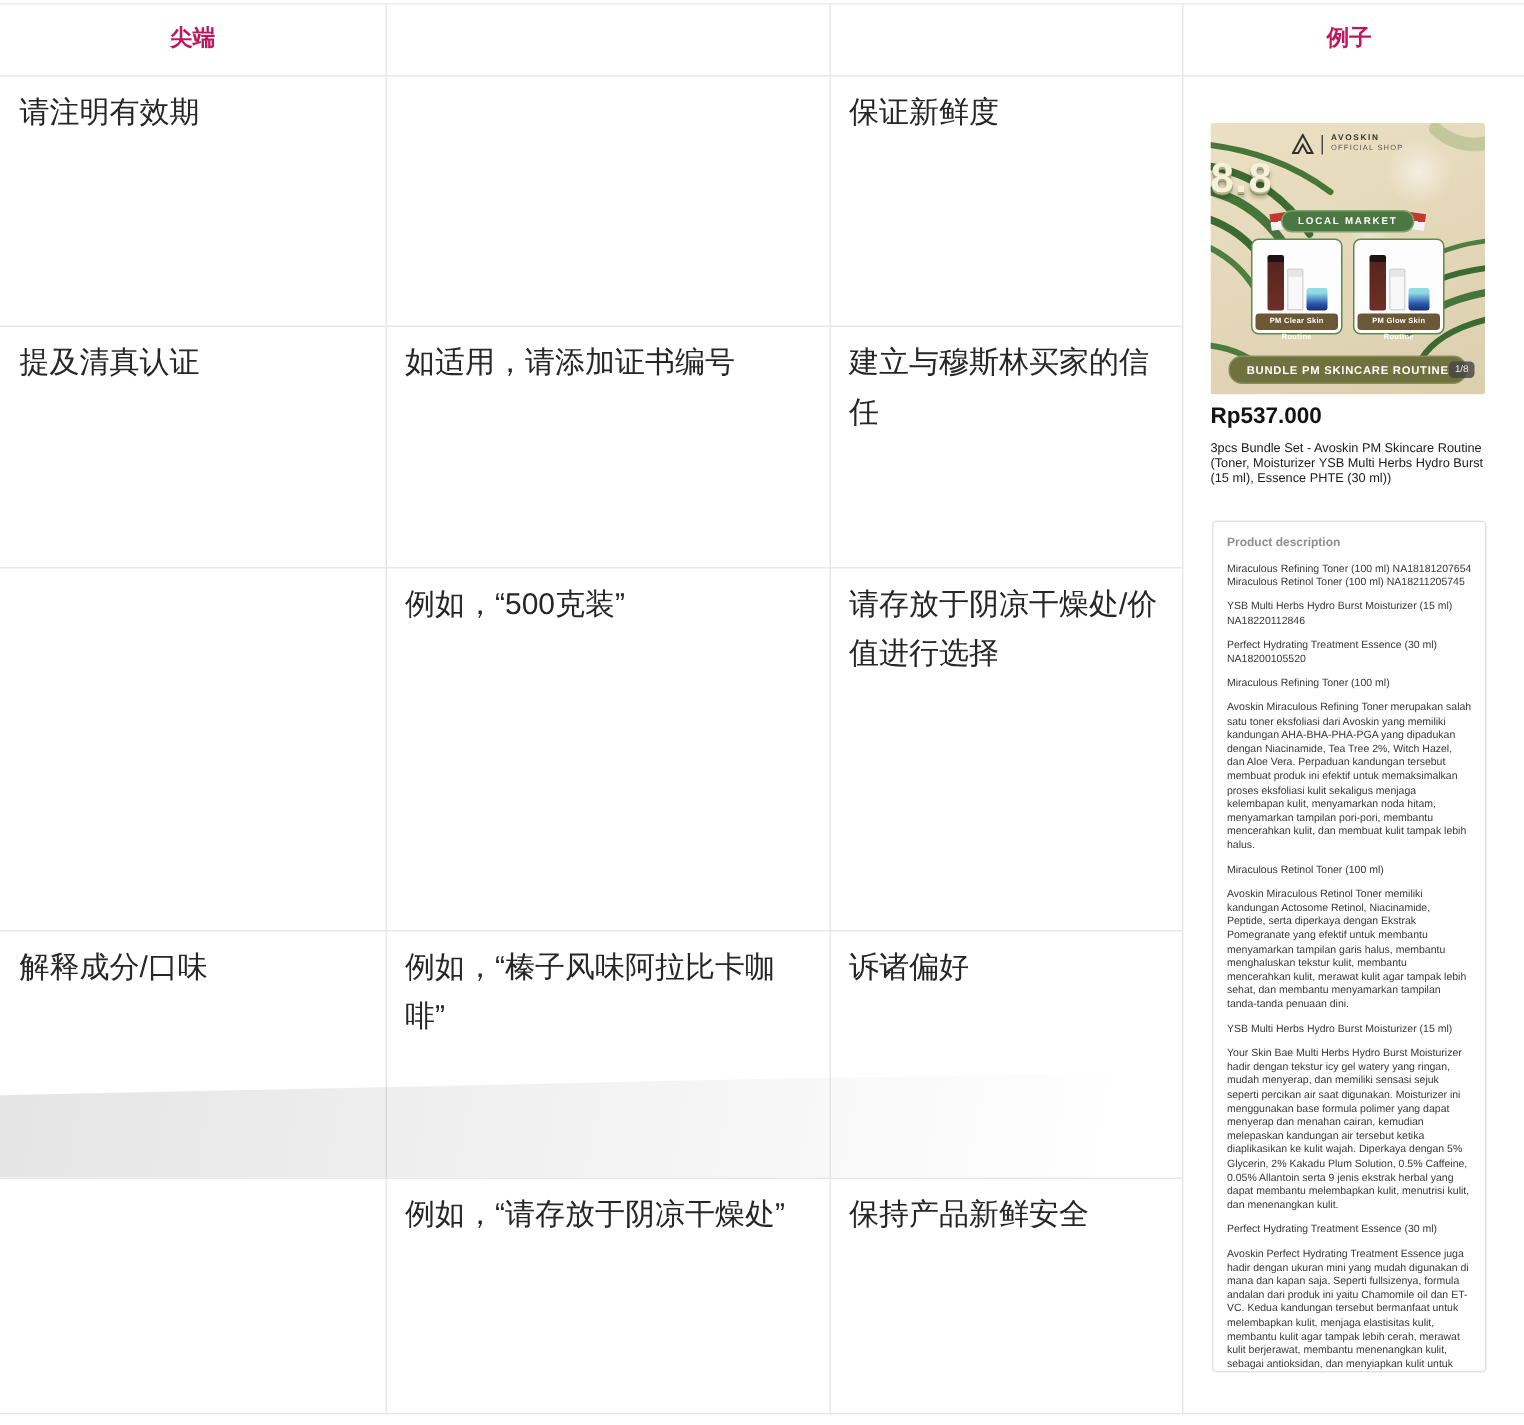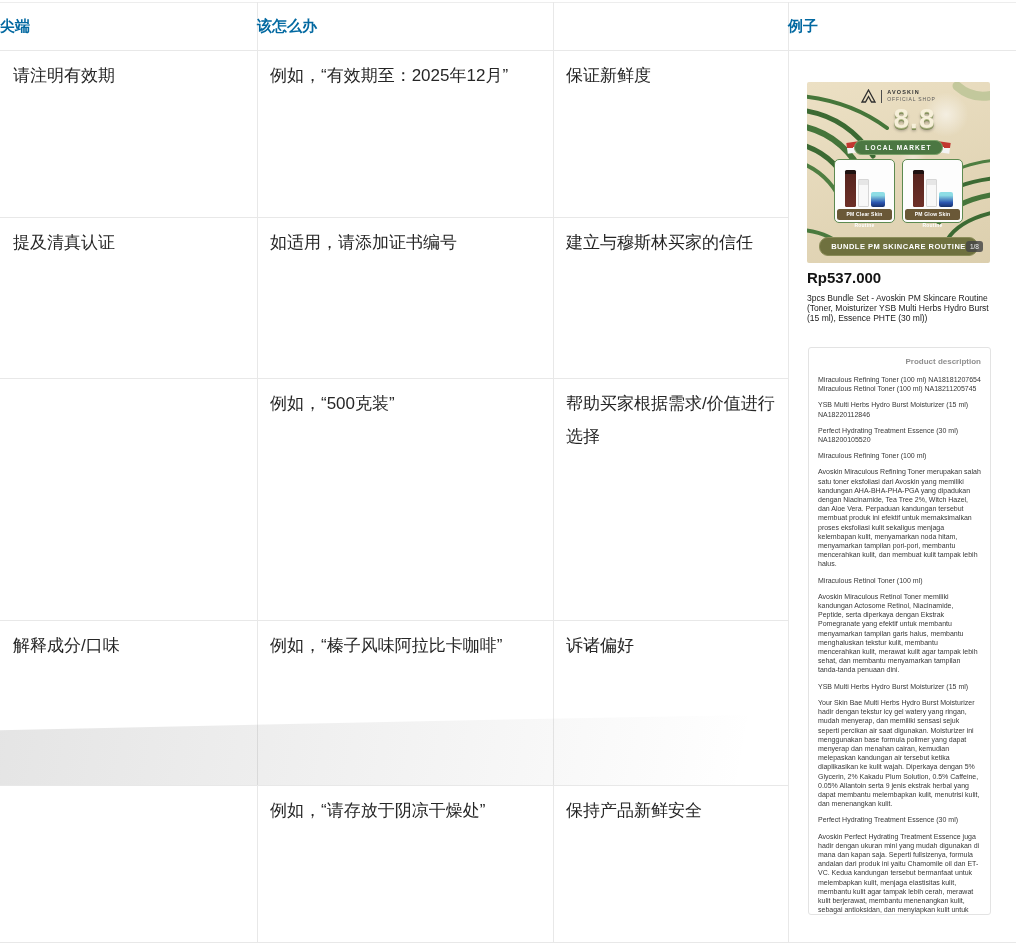--- a/index.html
+++ b/index.html
@@ -15,29 +15,29 @@
   .hl1{left:0;top:217px;width:788px;}
   .hl2{left:0;top:378px;width:788px;}
   .hl3{left:0;top:620px;width:788px;}
   .hl4{left:0;top:785px;width:788px;}
   .line-bottom{left:0;top:942px;width:1016px;}
   .vl1{left:257px;top:2px;height:940px;}
   .vl2{left:553px;top:2px;height:940px;}
   .vl3{left:788px;top:2px;height:940px;}
 
   
-  .th{position:absolute;top:2px;height:48px;line-height:48px;text-align:left;
-      font-size:15px;font-weight:700;color:#0369a1;}
+  .th{position:absolute;top:2px;height:48px;line-height:48px;text-align:center;
+      font-size:15px;font-weight:700;color:#be185d;}
   .th1{left:0;width:257px;}
   .th2{left:257px;width:296px;}
   .th3{left:553px;width:235px;}
   .th4{left:788px;width:223px;}
 
   
-  .cell{position:absolute;font-size:17px;color:#262626;line-height:33px;}
+  .cell{position:absolute;font-size:20px;color:#262626;line-height:33px;}
   .c1{left:13px;width:232px;}
   .c2{left:270px;width:272px;}
   .c3{left:566px;width:215px;}
   .r1{top:59px;} .r2{top:226px;} .r3{top:387px;} .r4{top:629px;} .r5{top:794px;}
 
   
   .shadow-artifact{position:absolute;left:0;top:711px;width:876px;height:74px;
       background:linear-gradient(100deg,rgba(90,90,90,.16),rgba(120,120,120,.07) 55%,rgba(160,160,160,0) 85%);
       clip-path:polygon(0% 26%,55% 12%,93% 4%,100% 100%,0% 100%);pointer-events:none;}
 
@@ -47,23 +47,23 @@
         radial-gradient(circle at 76% 18%,rgba(255,255,255,.55),rgba(255,255,255,0) 11%),
         radial-gradient(circle at 58% 42%,rgba(255,255,255,.35),rgba(255,255,255,0) 9%),
         radial-gradient(circle at 30% 60%,rgba(255,255,255,.25),rgba(255,255,255,0) 8%),
         linear-gradient(160deg,#ece0c4,#dccfae);}
   .leaves{position:absolute;left:0;top:0;width:183px;height:181px;}
   .card-logo{position:absolute;left:0;top:7px;width:100%;display:flex;justify-content:center;align-items:center;gap:5px;}
   .logo-sep{width:1px;height:13px;background:#4c4c4c;}
   .logo-text{display:flex;flex-direction:column;line-height:1.25;}
   .logo-brand{font-size:5.5px;letter-spacing:1.1px;color:#333;font-weight:700;}
   .logo-shop{font-size:5px;letter-spacing:.8px;color:#5a5a5a;}
-  .big-88{position:absolute;left:0;top:21px;width:100%;text-align:center;
+  .big-88{position:absolute;left:0;top:21px;width:100%;
       font-size:28px;font-weight:800;letter-spacing:1px;color:#f6efd9;
-      text-shadow:0 1px 0 #aab37f,0 2px 0 #7e8b59,0 3px 3px rgba(0,0,0,.3);margin-left:16px;}
+      text-shadow:0 1px 0 #aab37f,0 2px 0 #7e8b59,0 3px 3px rgba(0,0,0,.3);}
   .banner-wrap{position:absolute;left:0;top:58px;width:100%;display:flex;justify-content:center;}
   .banner-inner{position:relative;}
   .ribbon{position:absolute;top:2px;width:12px;height:11px;
       background:linear-gradient(180deg,#c23730 50%,#f4f4f4 50%);}
   .ribbon-l{left:-7px;transform:rotate(-8deg);}
   .ribbon-r{right:-7px;transform:rotate(8deg);}
   .banner-pill{position:relative;background:#4b7742;border:1px solid #7ca269;color:#fff;
       font-size:6.5px;font-weight:700;letter-spacing:1.2px;padding:3px 10px;border-radius:9px;}
   .boxrow{position:absolute;left:0;top:77px;width:100%;display:flex;justify-content:center;gap:7px;}
   .pbox{width:61px;height:64px;background:#fdfdfd;border:1.5px solid #5d8a50;border-radius:5px;
@@ -82,53 +82,51 @@
   .bundle-pill{background:#6f713f;border:1px solid #8b8d59;color:#fff;font-size:7.5px;font-weight:700;
       letter-spacing:.5px;padding:4px 11px;border-radius:9px;}
   .page-badge{position:absolute;right:7px;top:159px;background:rgba(70,70,70,.82);color:#f0f0f0;
       font-size:6.5px;padding:2px 4px;border-radius:3px;}
 
   .price{position:absolute;left:807px;top:269px;font-size:15px;font-weight:600;color:#141414;}
   .prod-title{position:absolute;left:807px;top:293px;width:186px;font-size:8.5px;line-height:10px;color:#202020;}
 
   .desc-box{position:absolute;left:808px;top:347px;width:183px;height:568px;box-sizing:border-box;
       background:#fff;border:1px solid #e3e3e3;border-radius:3px;padding:9px 9px;overflow:hidden;}
-  .desc-label{font-size:8px;font-weight:700;color:#8f8f8f;margin:0 0 9px 11px;text-align:right;}
+  .desc-label{font-size:8px;font-weight:700;color:#8f8f8f;margin:0 0 9px 0;}
   .desc-box p{margin:0 0 7px 0;font-size:7px;line-height:9.2px;color:#383838;white-space:pre-line;}
 </style>
 </head>
 <body>
 
 <div id="app">
 
   <div class="hline line-top"></div>
   <div class="hline line-header"></div>
   <div class="hline hl1"></div>
   <div class="hline hl2"></div>
   <div class="hline hl3"></div>
   <div class="hline hl4"></div>
   <div class="hline line-bottom"></div>
   <div class="vline vl1"></div>
   <div class="vline vl2"></div>
   <div class="vline vl3"></div>
 
   <div class="th th1">尖端</div>
-  <div class="th th2">该怎么办</div>
   <div class="th th4">例子</div>
 
   <div class="cell c1 r1">请注明有效期</div>
-  <div class="cell c2 r1">例如，“有效期至：2025年12月”</div>
   <div class="cell c3 r1">保证新鲜度</div>
 
   <div class="cell c1 r2">提及清真认证</div>
   <div class="cell c2 r2">如适用，请添加证书编号</div>
   <div class="cell c3 r2">建立与穆斯林买家的信任</div>
 
   <div class="cell c2 r3">例如，“500克装”</div>
-  <div class="cell c3 r3">帮助买家根据需求/价值进行选择</div>
+  <div class="cell c3 r3">请存放于阴凉干燥处/价值进行选择</div>
 
   <div class="cell c1 r4">解释成分/口味</div>
   <div class="cell c2 r4">例如，“榛子风味阿拉比卡咖啡”</div>
   <div class="cell c3 r4">诉诸偏好</div>
 
   <div class="cell c2 r5">例如，“请存放于阴凉干燥处”</div>
   <div class="cell c3 r5">保持产品新鲜安全</div>
 
   <div class="shadow-artifact"></div>
 

